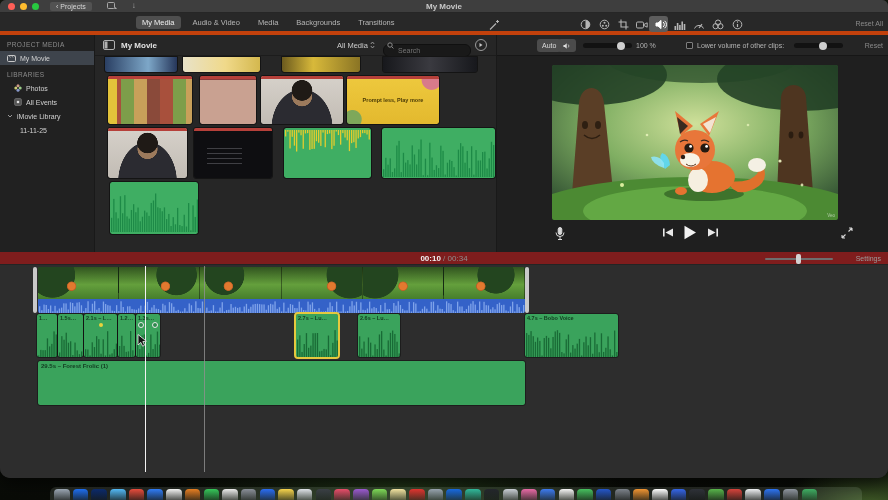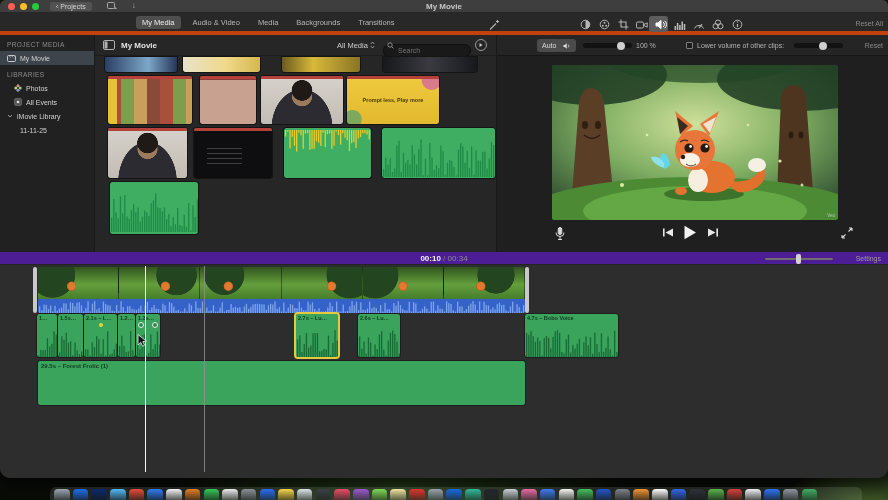--- a/index.html
+++ b/index.html
@@ -63,21 +63,21 @@
 .pill{position:absolute;top:4px;height:13px;background:#4b4b4b;border-radius:3px;color:#dcdcdc;font-size:7px;display:flex;align-items:center;justify-content:center;padding:0 5px;}
 .slider{position:absolute;top:8px;height:5px;background:#121212;border-radius:3px;}
 .slider .thumb-dot{position:absolute;top:-1.5px;width:8px;height:8px;border-radius:50%;background:#cfcfcf;}
 .dimtxt{position:absolute;top:7px;font-size:7px;color:#8a8a8a;}
 .lbltxt{position:absolute;top:7px;font-size:7px;color:#b4b4b4;}
 #cbx{position:absolute;left:189px;top:7px;width:7px;height:7px;background:#1c1c1c;border:1px solid #7e7e7e;border-radius:1px;}
 #preview{position:absolute;left:55px;top:30px;width:286px;height:155px;background:#000;border-radius:2px;overflow:hidden;}
 #veo{position:absolute;right:3px;bottom:2px;font-size:4.5px;color:rgba(255,255,255,.55);}
 #transport{position:absolute;left:0;top:187px;width:100%;height:28px;}
 .tr-btn{position:absolute;top:5px;color:#e8e8e8;}
-#timeline-toolbar{position:absolute;left:0;top:252px;width:100%;height:13px;background:#4c1d95;border-bottom:1px solid #242424;}
+#timeline-toolbar{position:absolute;left:0;top:252px;width:100%;height:13px;background:#7f1d1d;border-bottom:1px solid #242424;}
 #time-disp{position:absolute;left:0;right:0;top:2px;text-align:center;font-size:8px;font-weight:bold;color:#f0f0f0;}
 #time-disp .tot{color:#8e8e8e;font-weight:normal;}
 #zoom-slider{position:absolute;right:55px;top:6px;width:68px;height:2px;background:#6e6e6e;border-radius:1px;}
 #zoom-slider .zthumb{position:absolute;left:31px;top:-4px;width:5px;height:10px;background:#d2d2d2;border-radius:2px;}
 #settings-lbl{position:absolute;right:7px;top:3px;font-size:7px;color:#9c9c9c;}
 #timeline{position:absolute;left:0;top:265px;width:100%;height:213px;background:#2d2d2d;}
 #filmstrip{position:absolute;left:38px;top:2px;width:487px;height:32px;display:flex;border-radius:2px 2px 0 0;overflow:hidden;}
 .frame{flex:1;border-right:1px solid rgba(0,0,0,.4);background:
  radial-gradient(circle at var(--fx) 60%, #e2792f 0 3.5px, #b95f25 4.4px, rgba(0,0,0,0) 5px),
  radial-gradient(circle at var(--tx) 25%, #23451f 0 32%, rgba(0,0,0,0) 33%),

